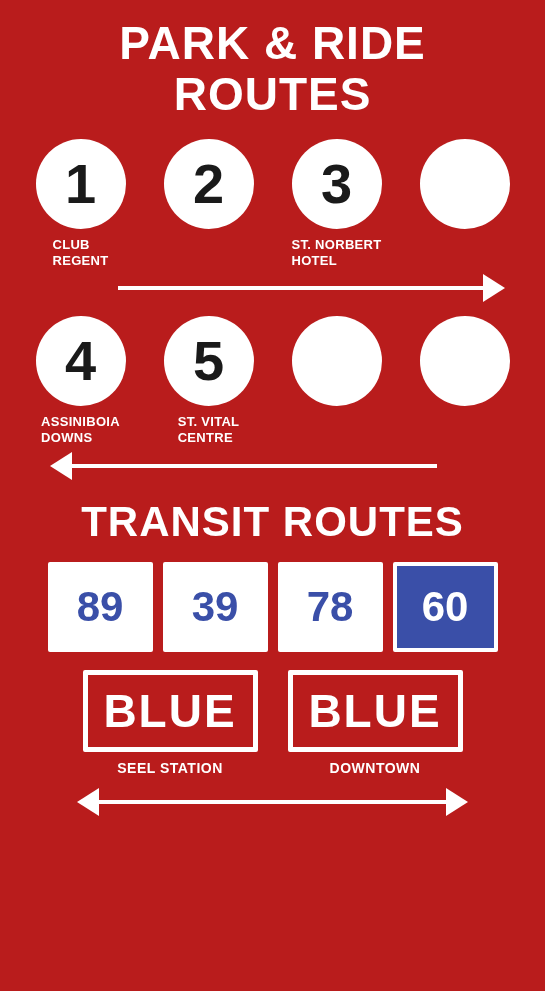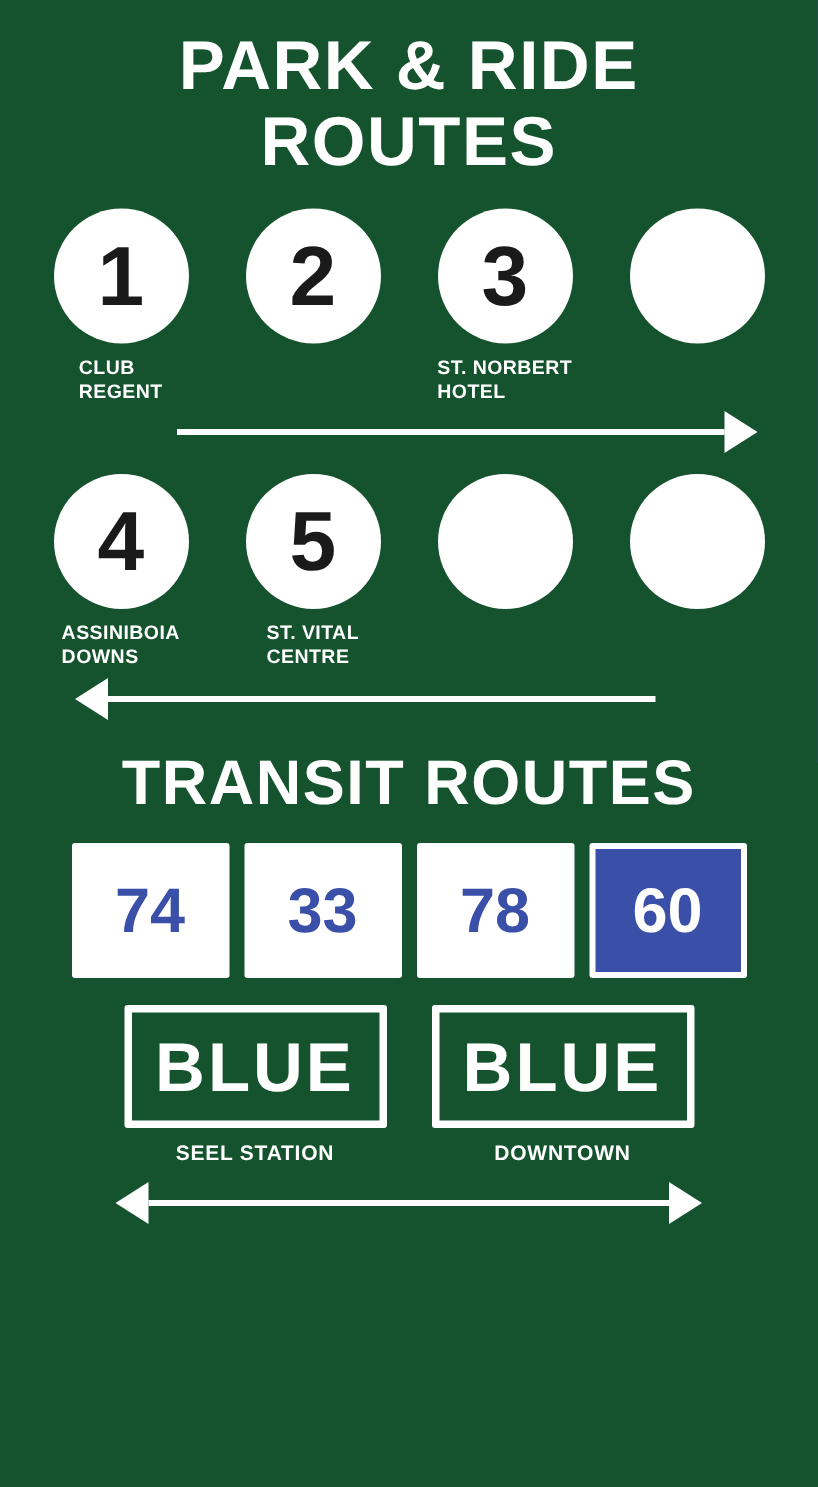--- a/index.html
+++ b/index.html
@@ -9,21 +9,21 @@
       background-color: #3a4fa8;
       font-family: Arial, 'Arial Black', sans-serif;
       overflow: hidden;
       display: flex;
       align-items: center;
       justify-content: center;
     }
     .container {
       width: 545px;
       height: 991px;
-      background-color: #14532d;
+      background-color: #b91c1c;
       display: flex;
       flex-direction: column;
       align-items: center;
       padding: 18px 20px 10px 20px;
     }
     .main-title {
       color: white;
       font-size: 46px;
       font-weight: 900;
       text-align: center;
@@ -284,24 +284,24 @@
     <div class="arrow-left">
       <div class="arrow-head-left"></div>
       <div class="arrow-line"></div>
     </div>
   </div>
 
   <div class="section-title">TRANSIT ROUTES</div>
 
   <div class="route-numbers-row">
     <div class="route-box route-box-filled">
-      <span>74</span>
+      <span>89</span>
     </div>
     <div class="route-box route-box-filled">
-      <span>33</span>
+      <span>39</span>
     </div>
     <div class="route-box route-box-filled">
       <span>78</span>
     </div>
     <div class="route-box">
       <span>60</span>
     </div>
   </div>
 
   <div class="blue-row">

